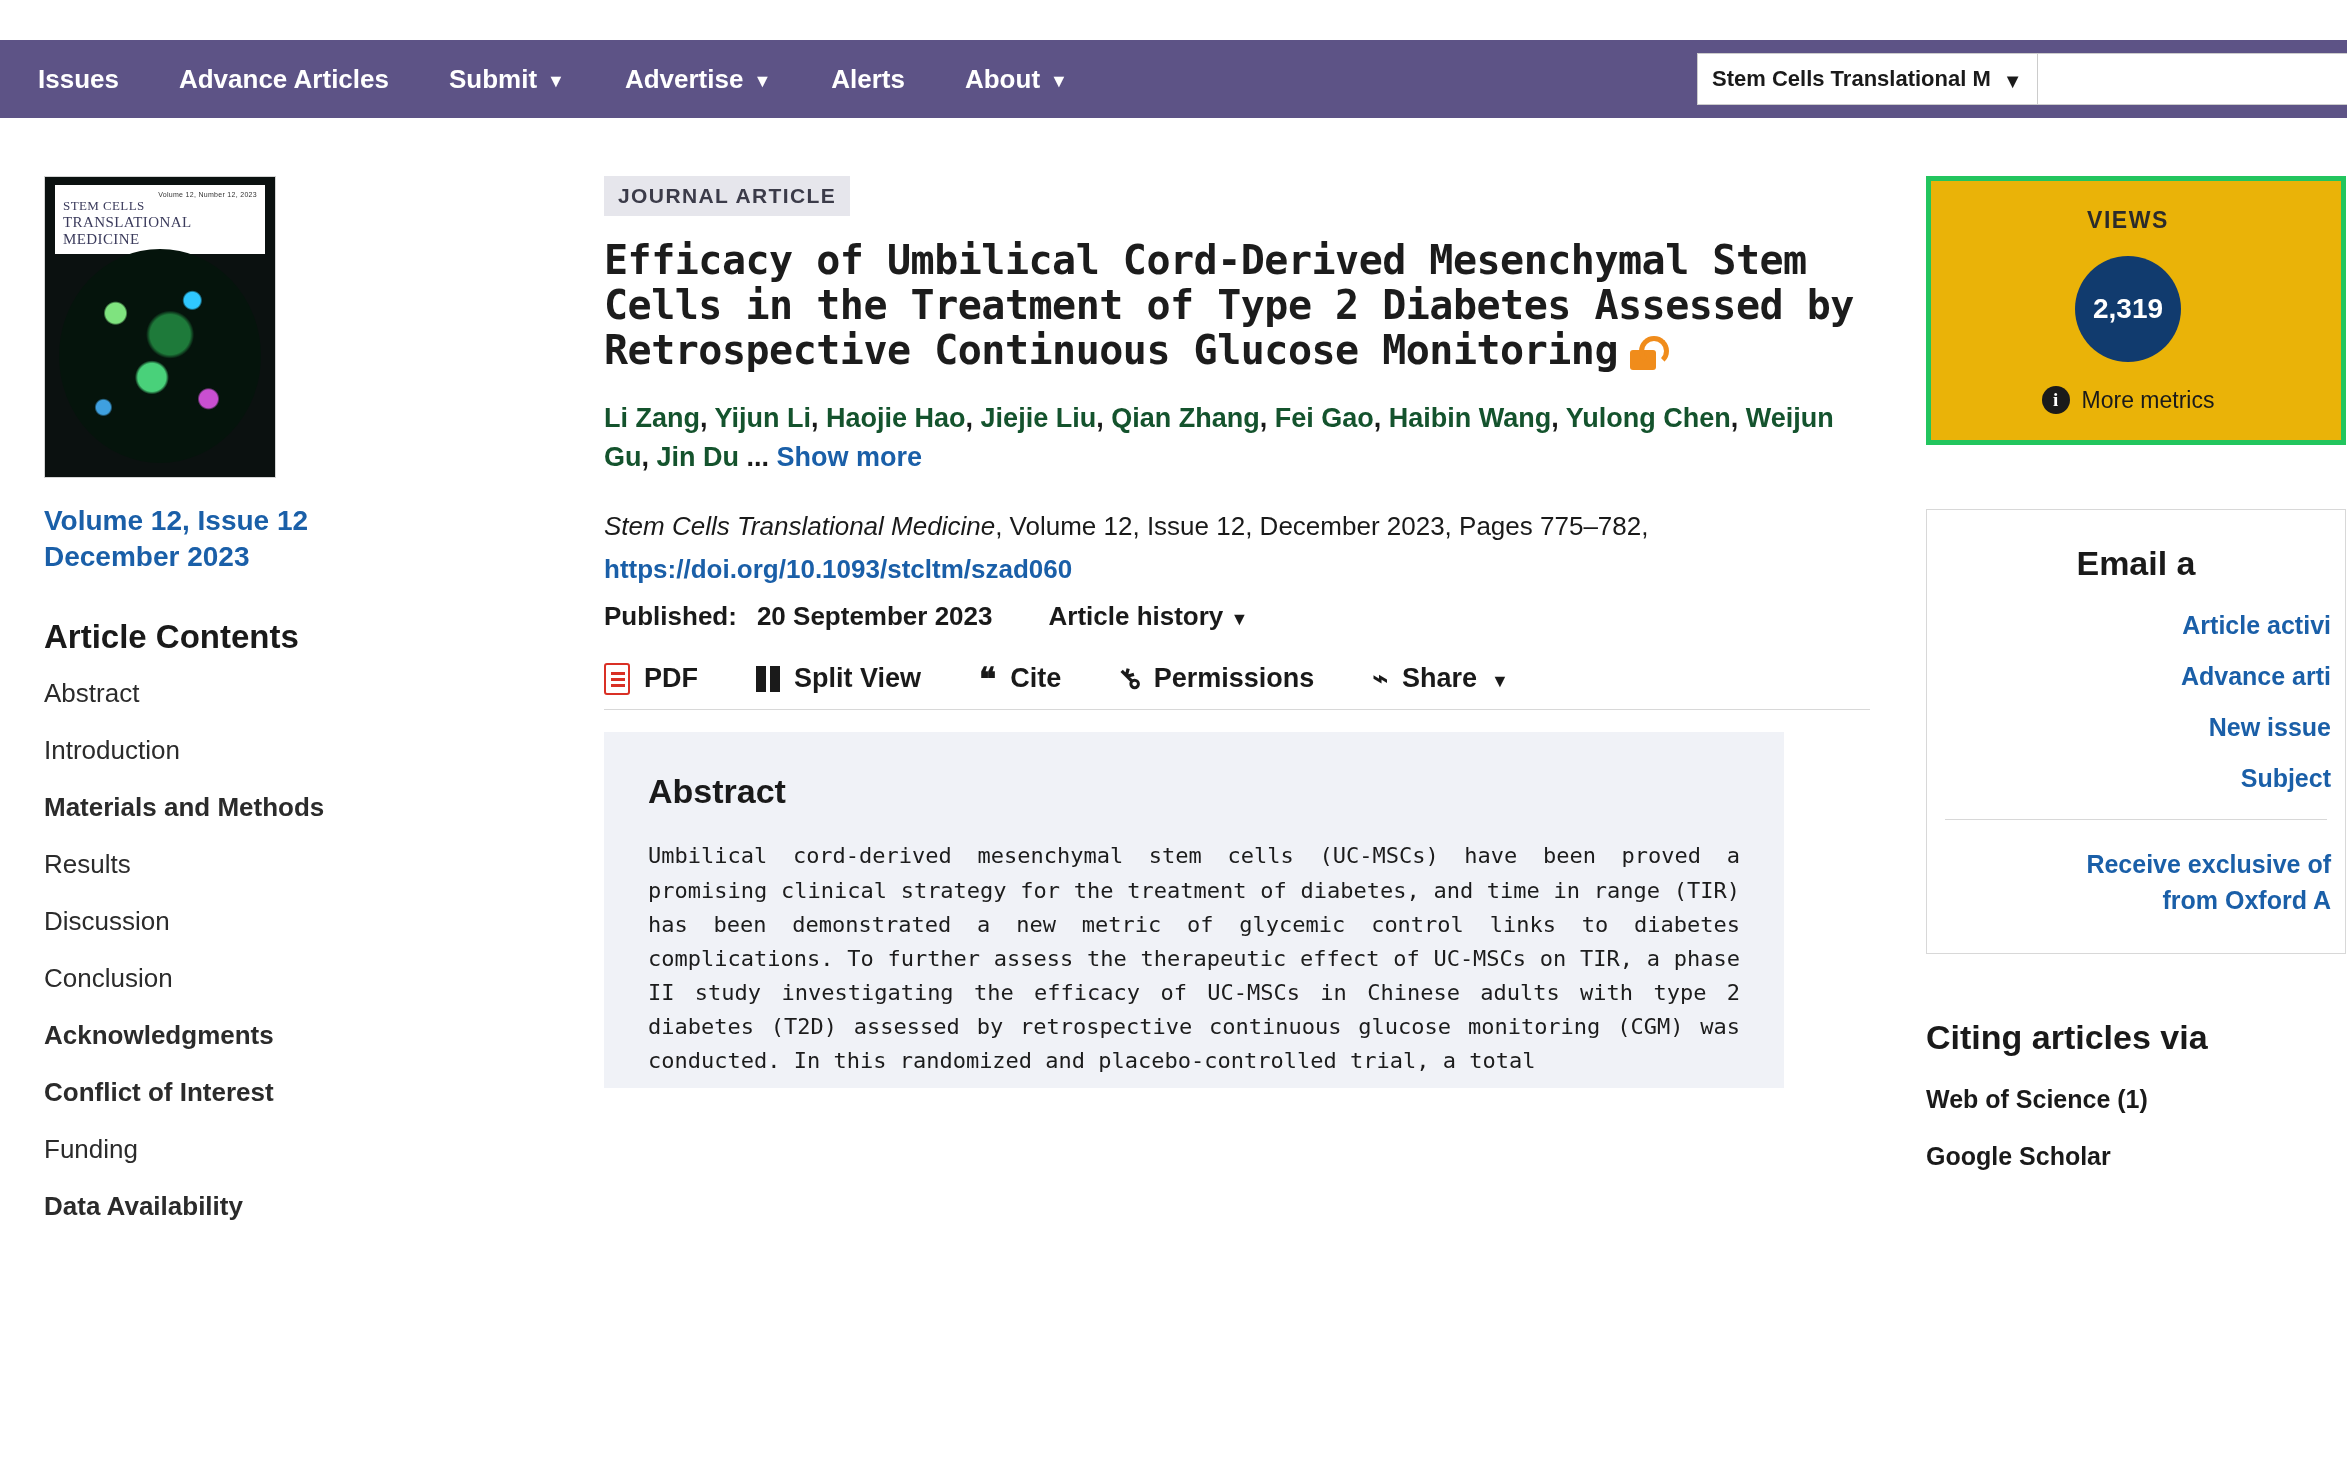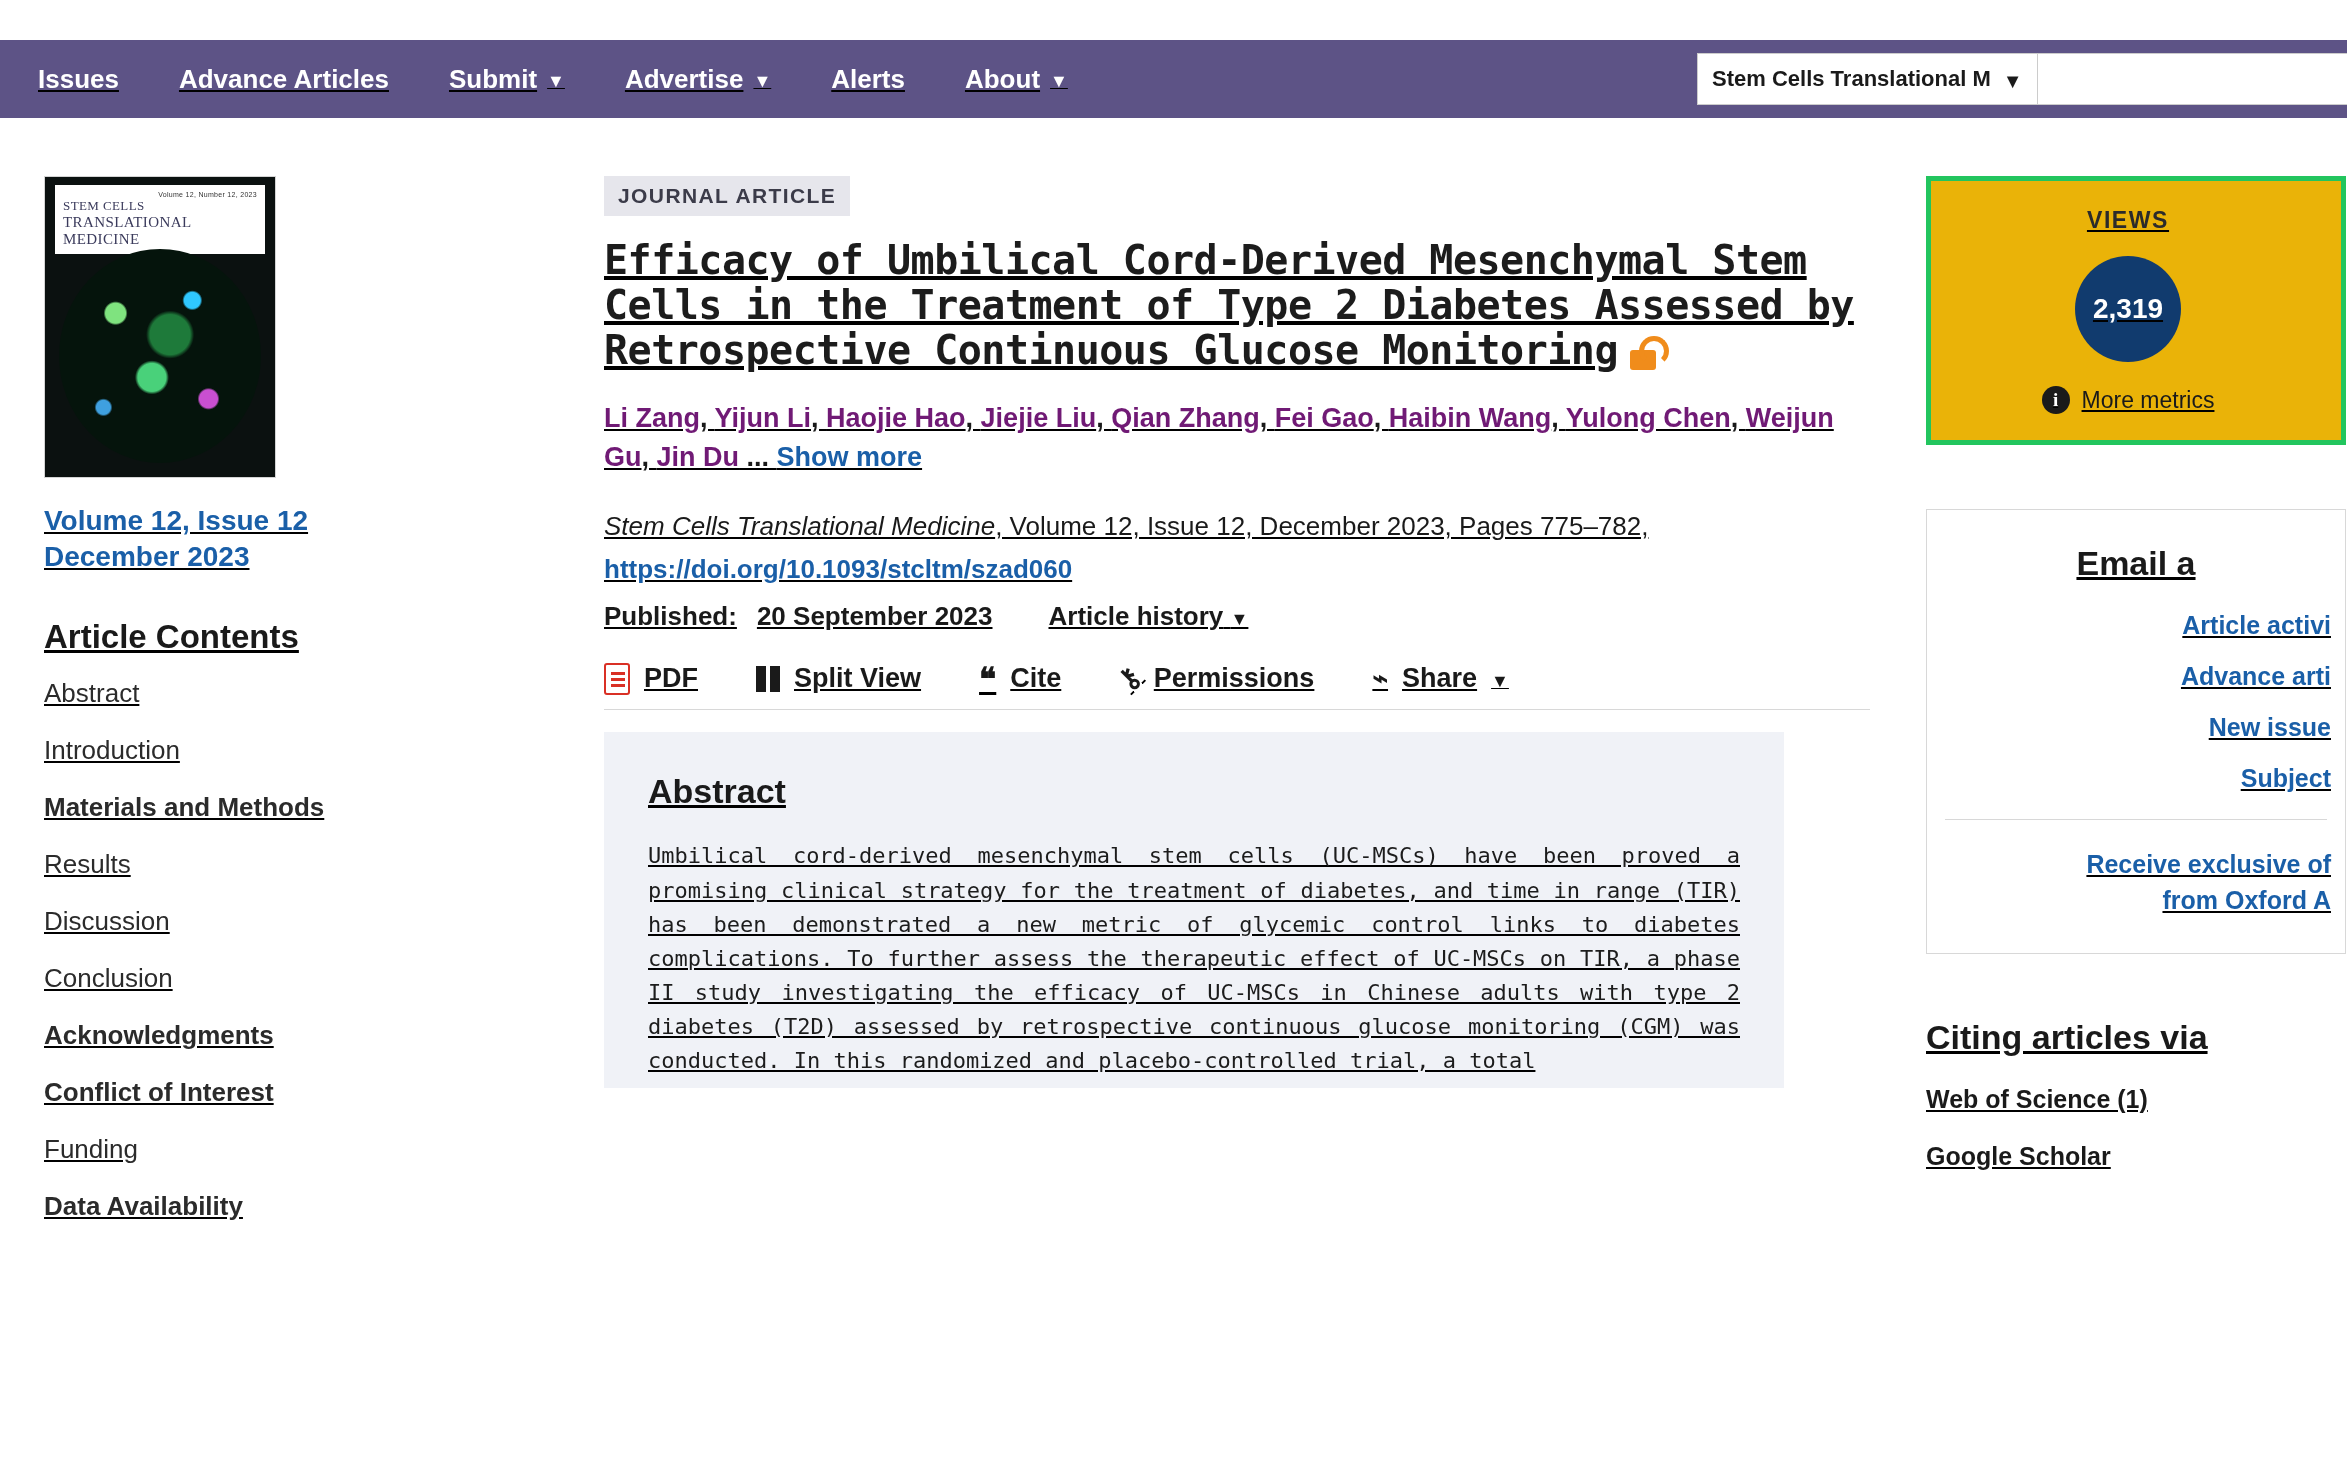--- a/index.html
+++ b/index.html
@@ -7,21 +7,20 @@
     margin: 0; padding: 0;
     width: 2347px; height: 1483px;
     overflow: hidden;
     background: #ffffff;
     font-family: "Liberation Sans", sans-serif;
   }
   .page {
     position: relative;
     width: 2347px; height: 1483px;
     overflow: hidden;
-    text-decoration: underline;
   }
 
   
   .masthead {
     height: 40px;
     background: #ffffff;
     position: relative;
     overflow: hidden;
   }
   .masthead-logo {
@@ -217,21 +216,21 @@
     border-bottom-color: transparent;
     border-radius: 50%;
   }
   .authors {
     margin-top: 18px;
     font-size: 27px;
     font-weight: bold;
     line-height: 1.45;
     color: #1a1a1a;
   }
-  .authors a { color: #701a75; text-decoration: none; cursor: pointer; }
+  .authors a { color: #14532d; text-decoration: none; cursor: pointer; }
   .show-more { color: #1a5fa8; cursor: pointer; }
   .author-notes {
     margin-top: 6px;
     margin-left: 28px;
     font-size: 27px;
     font-weight: bold;
     color: #1a5fa8;
     cursor: pointer;
   }
   .citation {

